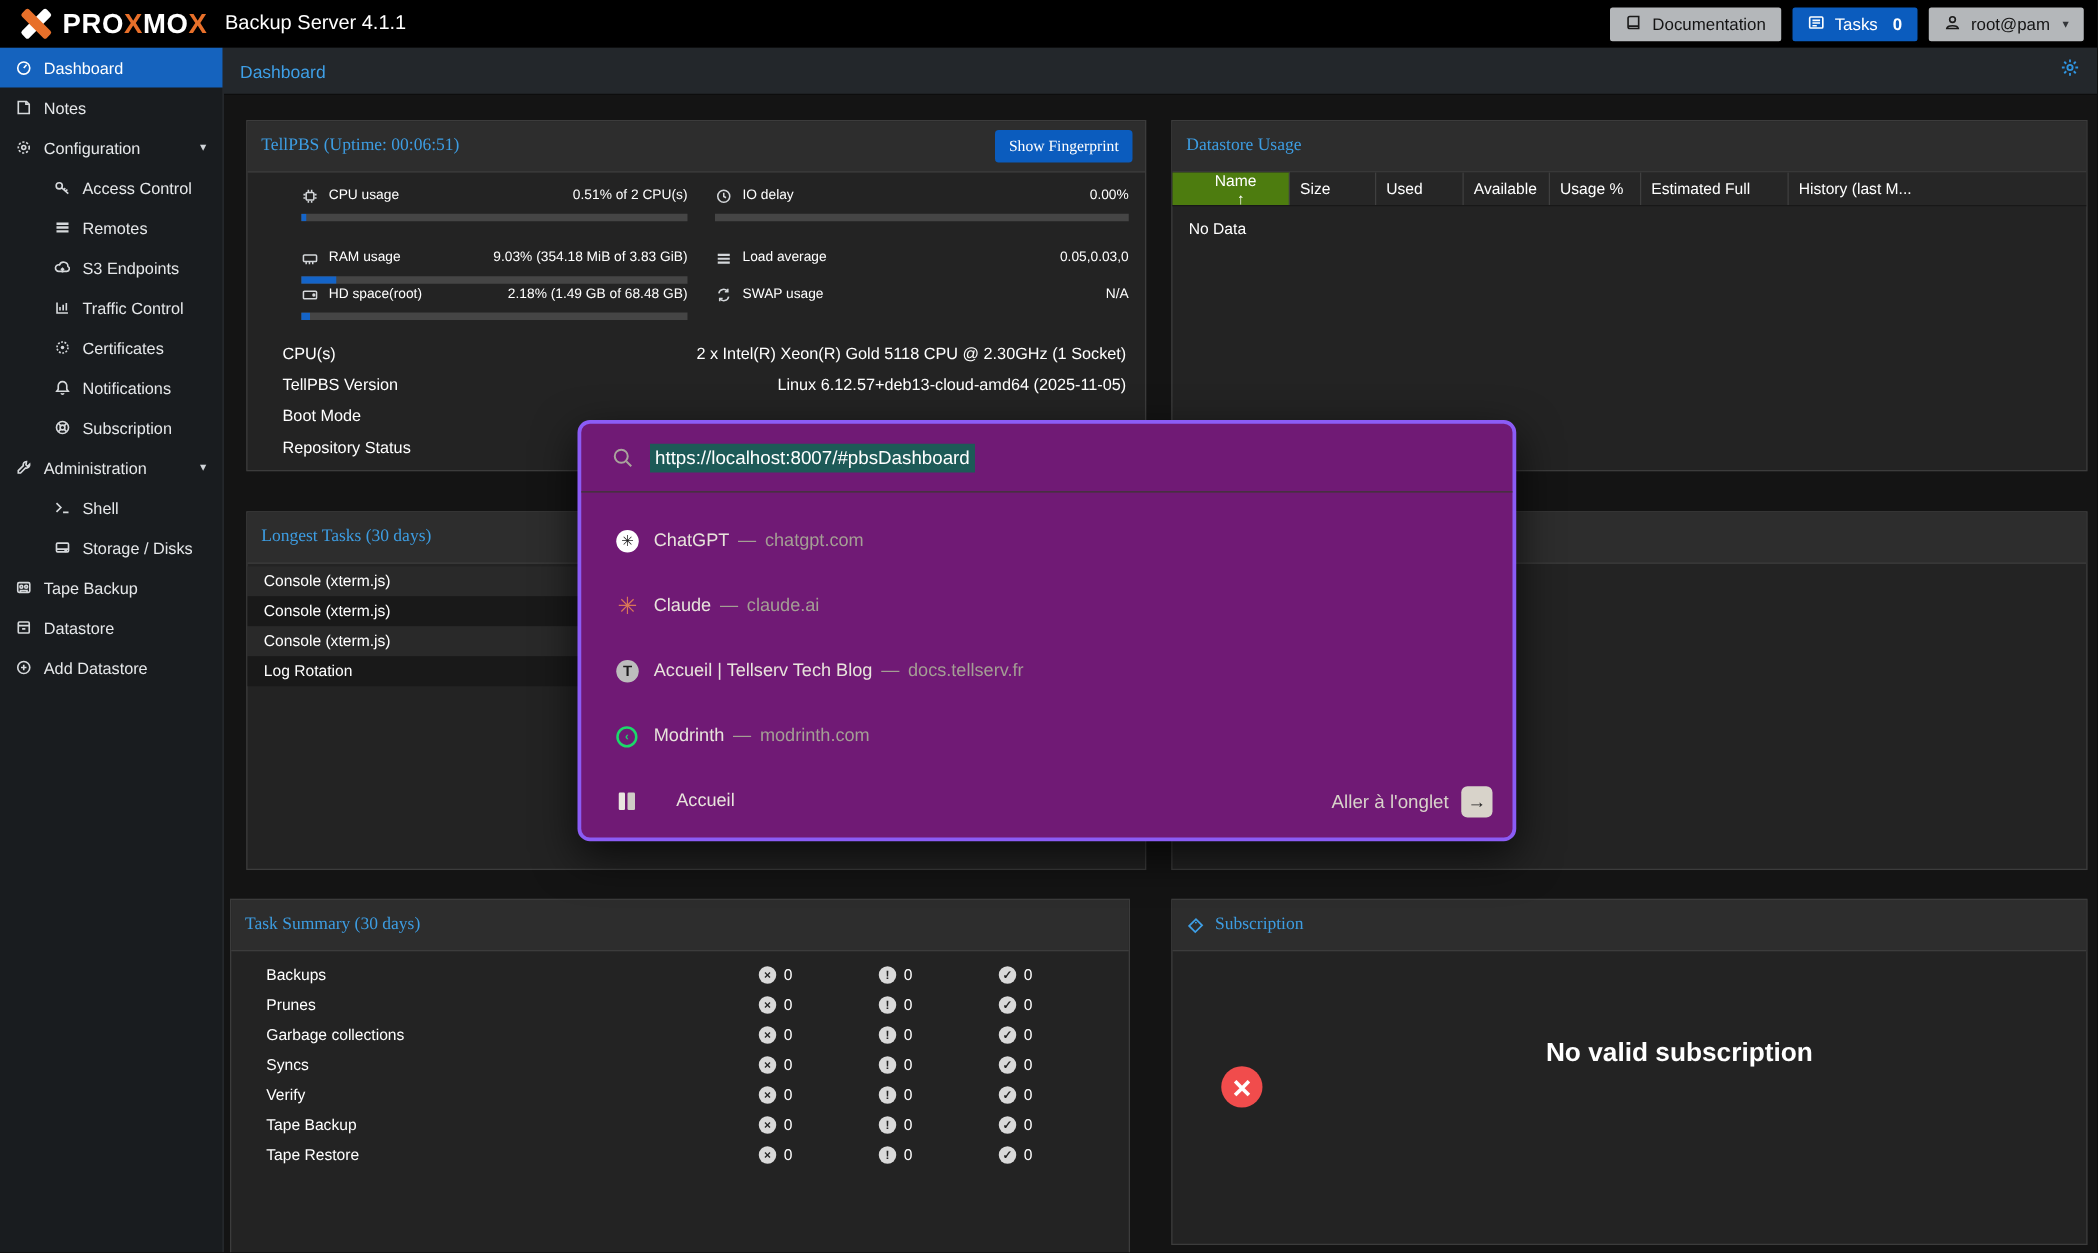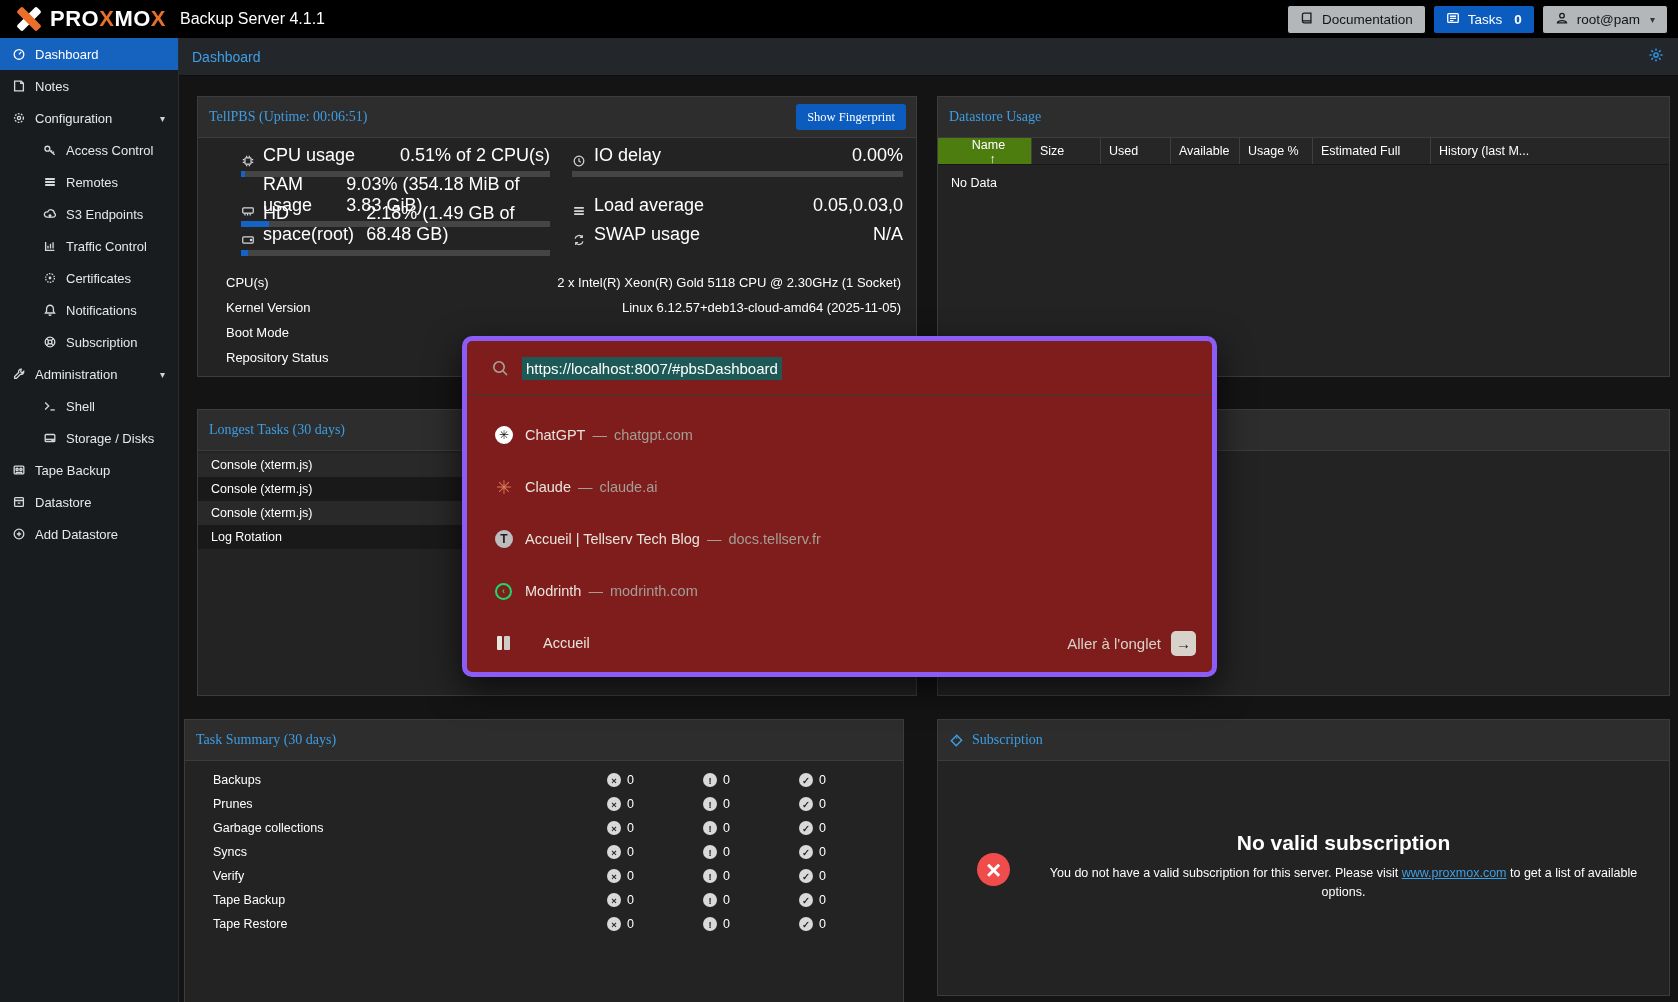--- a/index.html
+++ b/index.html
@@ -47,21 +47,21 @@
   #tasksum{left:184px;top:719px;width:720px;height:312px;}
   #dsusage{left:937px;top:96px;width:733px;height:281px;}
   #midright{left:937px;top:409px;width:733px;height:287px;}
   #subpanel{left:937px;top:719px;width:733px;height:277px;}
 
   .fp-btn{position:absolute;right:10px;top:7px;height:26px;background:#0b5cbe;color:#fff;font-size:12.5px;border-radius:3px;display:flex;align-items:center;padding:0 11px;cursor:pointer;}
 
   .gauge{position:absolute;}
   .g-l{left:43px;width:309px;}
   .g-r{left:374px;width:331px;}
-  .gauge .gtop{display:flex;align-items:flex-end;gap:8px;color:#fff;font-size:18px;height:16px;}
+  .gauge .gtop{display:flex;align-items:flex-start;gap:8px;color:#fff;font-size:11px;height:16px;}
   .gauge .gval{margin-left:auto;}
   .gicon{width:14px;height:14px;color:#d4d7da;flex:none;}
   .gbar{height:6px;background:#454545;margin-top:5px;overflow:hidden;}
   .gbar i{display:block;height:100%;background:#1464c8;}
 
   .irow{position:absolute;left:28px;right:15px;display:flex;color:#fff;font-size:13px;align-items:center;}
   .irow .ival{margin-left:auto;display:flex;align-items:center;gap:6px;}
   .okck{width:15px;height:15px;border-radius:50%;background:#18a54b;color:#fff;font-size:10px;display:inline-flex;align-items:center;justify-content:center;flex:none;}
 
   .lt-rows{margin-top:2px;}
@@ -82,21 +82,21 @@
 
   .sub-x{position:absolute;left:39px;top:92px;width:33px;height:33px;border-radius:50%;background:#f14c4c;color:#fff;display:flex;align-items:center;justify-content:center;font-size:26px;font-weight:bold;line-height:1;}
   .sub-text{position:absolute;left:100px;right:20px;top:70px;text-align:center;color:#fff;}
   .sub-h{font-size:21px;font-weight:bold;}
   .sub-p{font-size:12.5px;margin-top:9px;line-height:1.5;}
   .sub-p a{color:#3e9fe6;text-decoration:underline;cursor:pointer;}
   .tkt{width:15px;height:15px;color:#3e9fe6;margin-left:11px;}
   .tkt + .panel-title{margin-left:8px;}
 
   
-  .popup{position:absolute;left:462px;top:336px;width:745px;height:331px;background:#7f1d1d;border:5px solid #8b5cf6;border-radius:10px;box-shadow:0 12px 34px rgba(0,0,0,.68);z-index:60;}
+  .popup{position:absolute;left:462px;top:336px;width:745px;height:331px;background:#701a75;border:3px solid #8b5cf6;border-radius:10px;box-shadow:0 12px 34px rgba(0,0,0,.68);z-index:60;}
   .purl{position:absolute;left:0;top:0;right:0;height:54px;display:flex;align-items:center;}
   .searchic{margin-left:24px;width:18px;height:18px;color:#a9a49c;flex:none;}
   .urlsel{margin-left:13px;background:#1d5a57;color:#fff;font-size:15px;padding:3px 4px;white-space:pre;}
   .pdiv{position:absolute;left:0;right:0;top:54px;height:1px;background:#3b3731;}
   .prow{position:absolute;left:0;right:0;height:52px;display:flex;align-items:center;cursor:pointer;text-align:center;}
   .fav{position:absolute;left:28px;width:18px;height:18px;display:flex;align-items:center;justify-content:center;}
   .ptxt{margin-left:58px;display:flex;align-items:baseline;}
   .ptitle{color:#e8e4dc;font-size:14.5px;}
   .psep{color:#a49e94;font-size:14.5px;margin:0 7px;}
   .pdom{color:#a49e94;font-size:14.5px;}
@@ -389,21 +389,21 @@
             <span>SWAP usage</span>
             <span class="gval">N/A</span>
           </div>
       </div>
 
       <div class="irow" style="top:137px;">
         <span>CPU(s)</span>
         <span class="ival">2 x Intel(R) Xeon(R) Gold 5118 CPU @ 2.30GHz (1 Socket)</span>
       </div>
       <div class="irow" style="top:162px;">
-        <span>Kernel Version</span>
+        <span>TellPBS Version</span>
         <span class="ival">Linux 6.12.57+deb13-cloud-amd64 (2025-11-05)</span>
       </div>
       <div class="irow" style="top:187px;">
         <span>Boot Mode</span>
         <span class="ival"></span>
       </div>
       <div class="irow" style="top:212px;">
         <span>Repository Status</span>
         <span class="ival">
             <span class="okck">✓</span>
@@ -571,21 +571,20 @@
       <span class="tkt"><svg width="15" height="15" viewBox="0 0 16 16" fill="none" stroke="currentColor" stroke-width="1.5">
             <path d="M2.5 8.3l5.8-5.8 5.2 5.2-5.8 5.8z"></path>
             <circle cx="8.2" cy="5.4" r=".8" fill="currentColor" stroke="none"></circle>
           </svg></span>
       <span class="panel-title">Subscription</span>
     </div>
     <div class="panel-bd">
       <div class="sub-x">×</div>
       <div class="sub-text">
         <div class="sub-h">No valid subscription</div>
-        <div class="sub-p"><span>You do not have a valid subscription for this server. Please visit </span><a>www.proxmox.com</a><span> to get a list of available options.</span></div>
       </div>
     </div>
   </div>
 
   <div class="popup">
     <div class="purl">
       <span class="searchic"><svg width="18" height="18" viewBox="0 0 18 18" fill="none" stroke="currentColor" stroke-width="1.6">
             <circle cx="8" cy="8" r="5.2"></circle>
             <path d="M12 12l4 4"></path>
           </svg></span>

